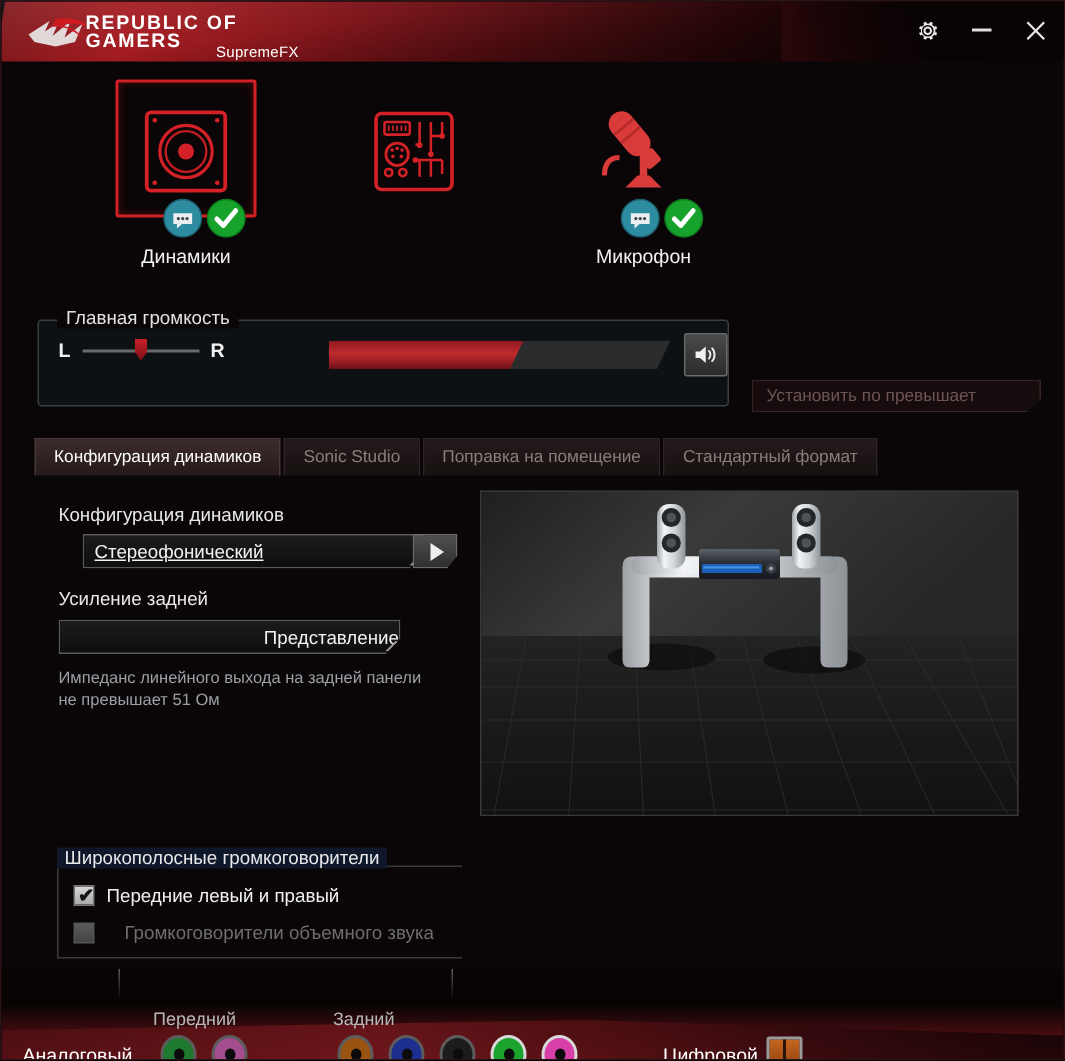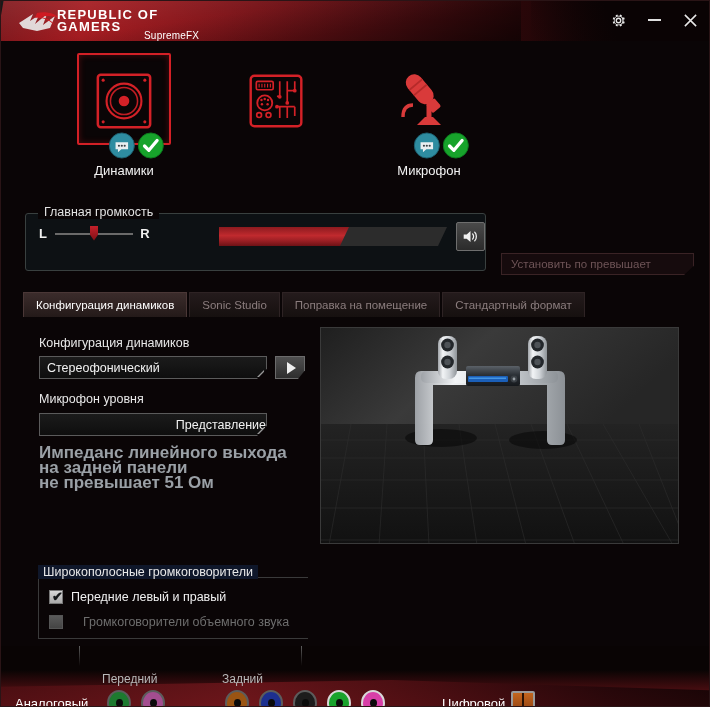--- a/index.html
+++ b/index.html
@@ -213,21 +213,21 @@
     display: flex; align-items: center; justify-content: center;
     cursor: pointer;
   }
   .play-tri {
     width: 0; height: 0;
     border-left: 9px solid #efefef;
     border-top: 6px solid transparent;
     border-bottom: 6px solid transparent;
     margin-left: 2px;
   }
-  .hint { color: #9aa0a6; font-size: 17px; line-height: 15px; font-weight: bold; }
+  .hint { color: #9aa0a6; font-size: 11px; line-height: 15px; }
 
   
   .preview {
     position: absolute; left: 319px; top: 326px;
     width: 359px; height: 217px;
     border: 1px solid #3a3a3a;
     background: #121212;
     overflow: hidden;
   }
 
@@ -467,26 +467,26 @@
     <div class="tab active">Конфигурация динамиков</div>
     <div class="tab">Sonic Studio</div>
     <div class="tab">Поправка на помещение</div>
     <div class="tab">Стандартный формат</div>
   </div>
 
   <div class="content">
 
     <div class="field-label" style="position:absolute;left:38px;top:19px;">Конфигурация динамиков</div>
 
-    <div class="combo" style="position:absolute;left:38px;top:39px;width:228px;">
+    <div class="combo" style="position:absolute;left:54px;top:39px;width:228px;text-decoration:underline;">
       <span>Стереофонический</span>
       <span class="combo-arrow"></span>
     </div>
 
-    <div class="field-label" style="position:absolute;left:38px;top:75px;">Микрофон уровня</div>
+    <div class="field-label" style="position:absolute;left:38px;top:75px;">Усиление задней</div>
 
     <div class="combo" style="position:absolute;left:38px;top:96px;width:228px;justify-content:flex-end;">
       <span>Представление</span>
       <span class="combo-arrow"></span>
     </div>
 
     <div class="hint" style="position:absolute;left:38px;top:128px;width:270px;">
       <div>Импеданс линейного выхода на задней панели</div>
       <div>не превышает 51 Ом</div>
     </div>

